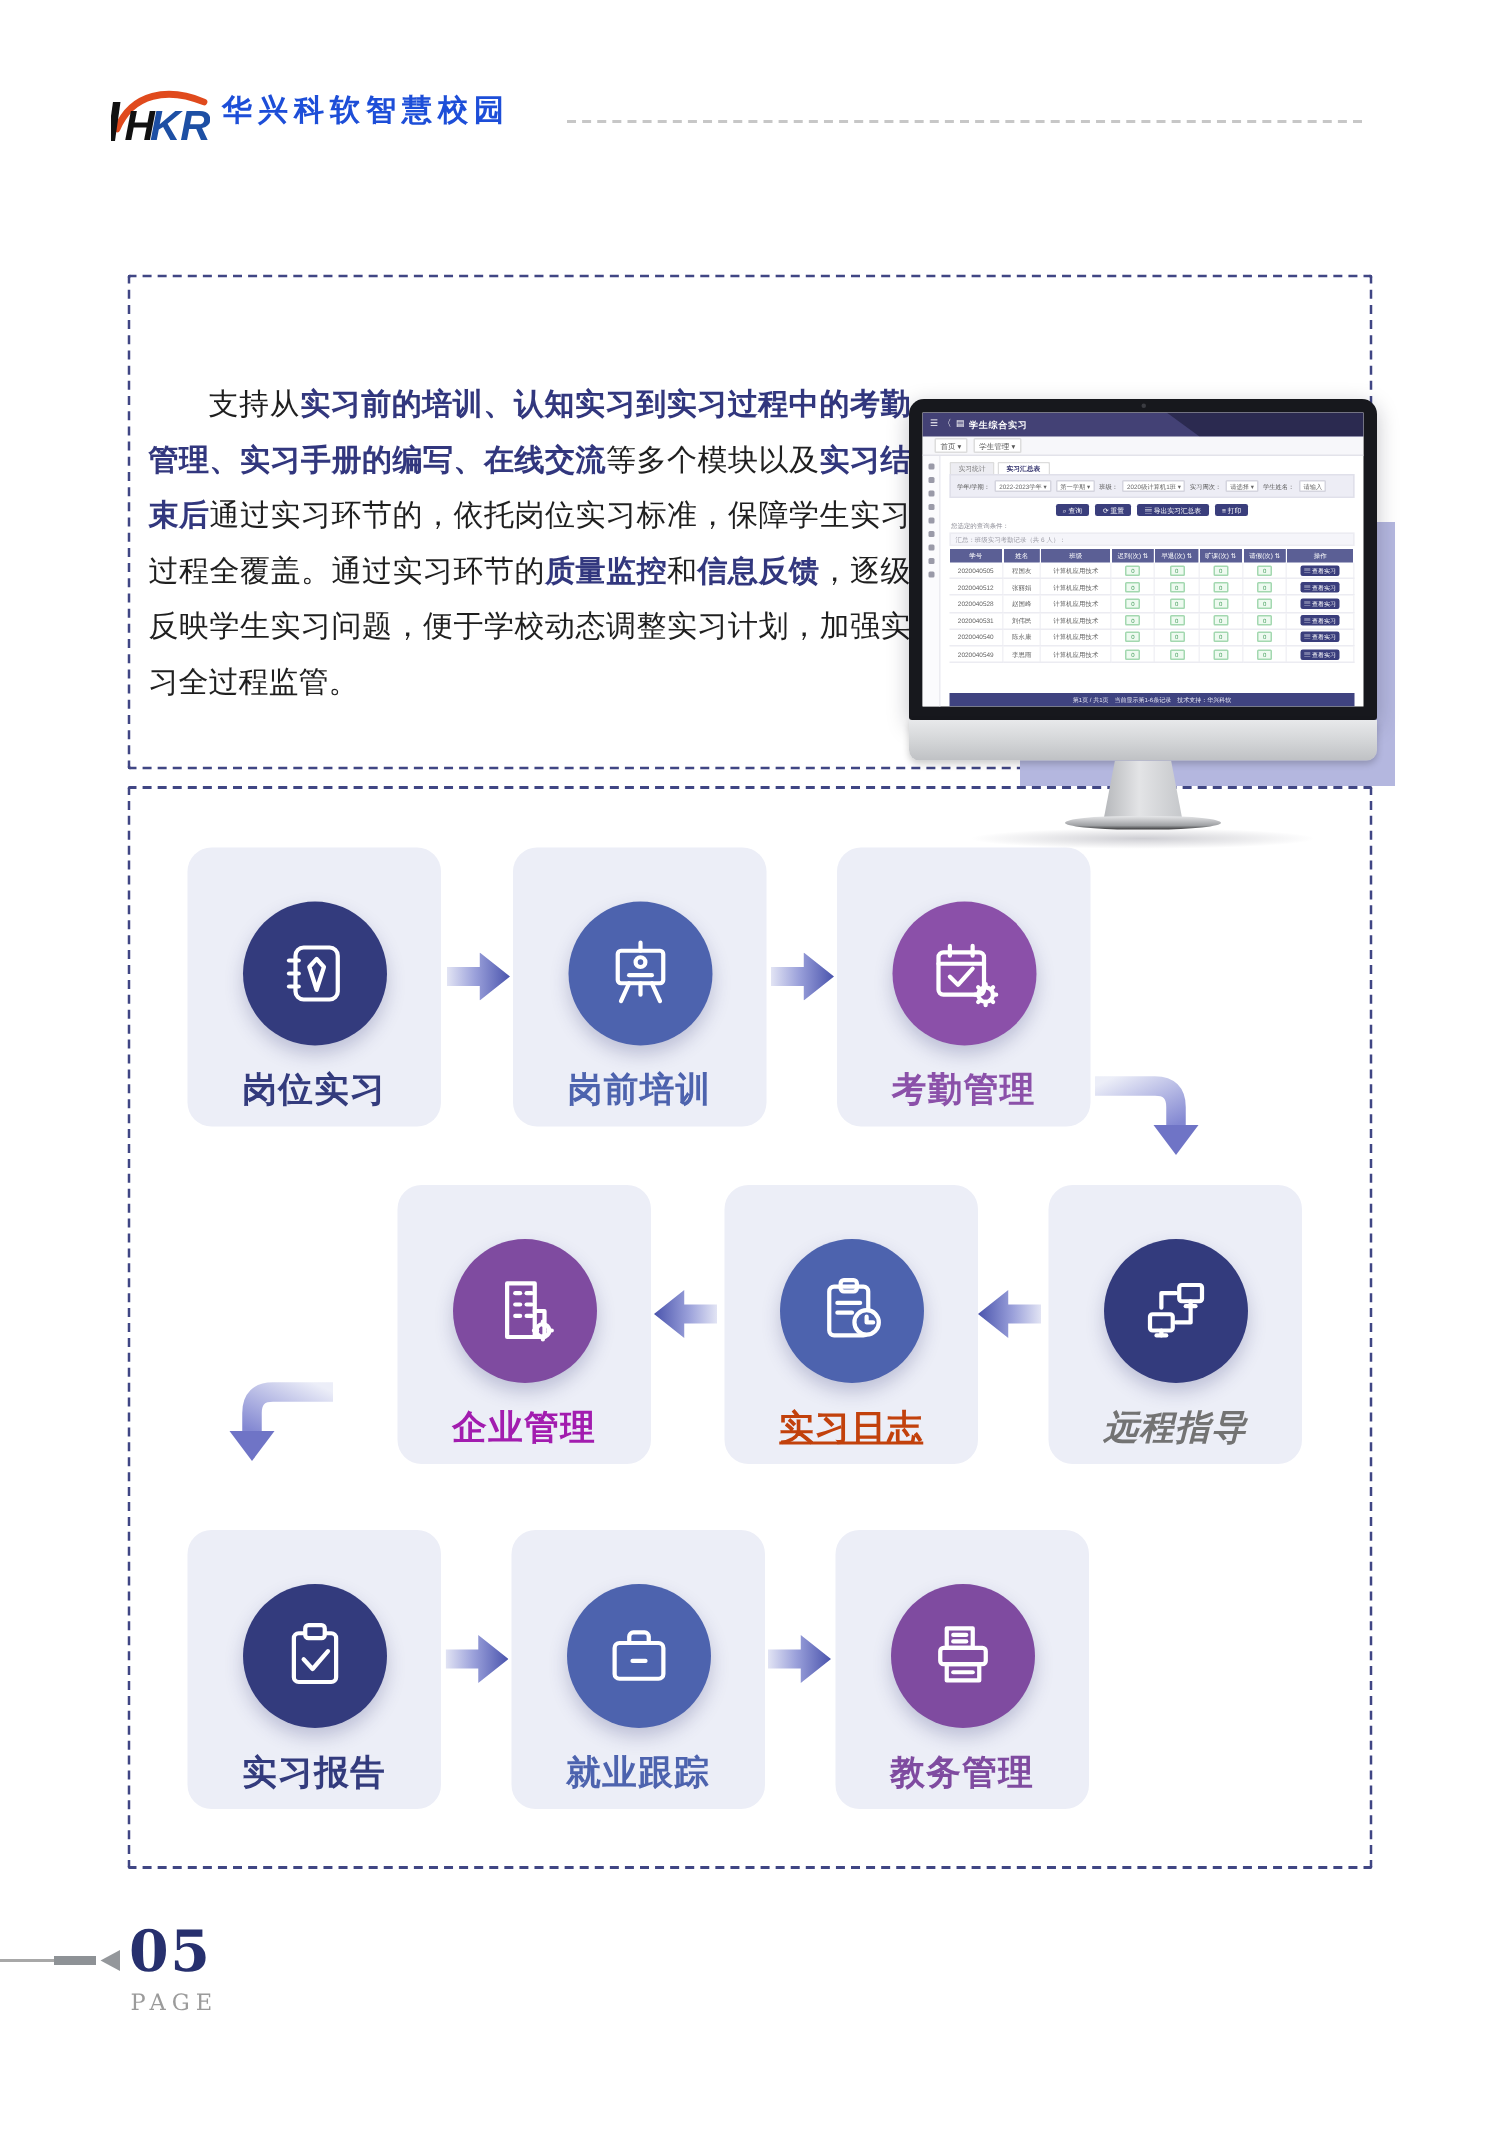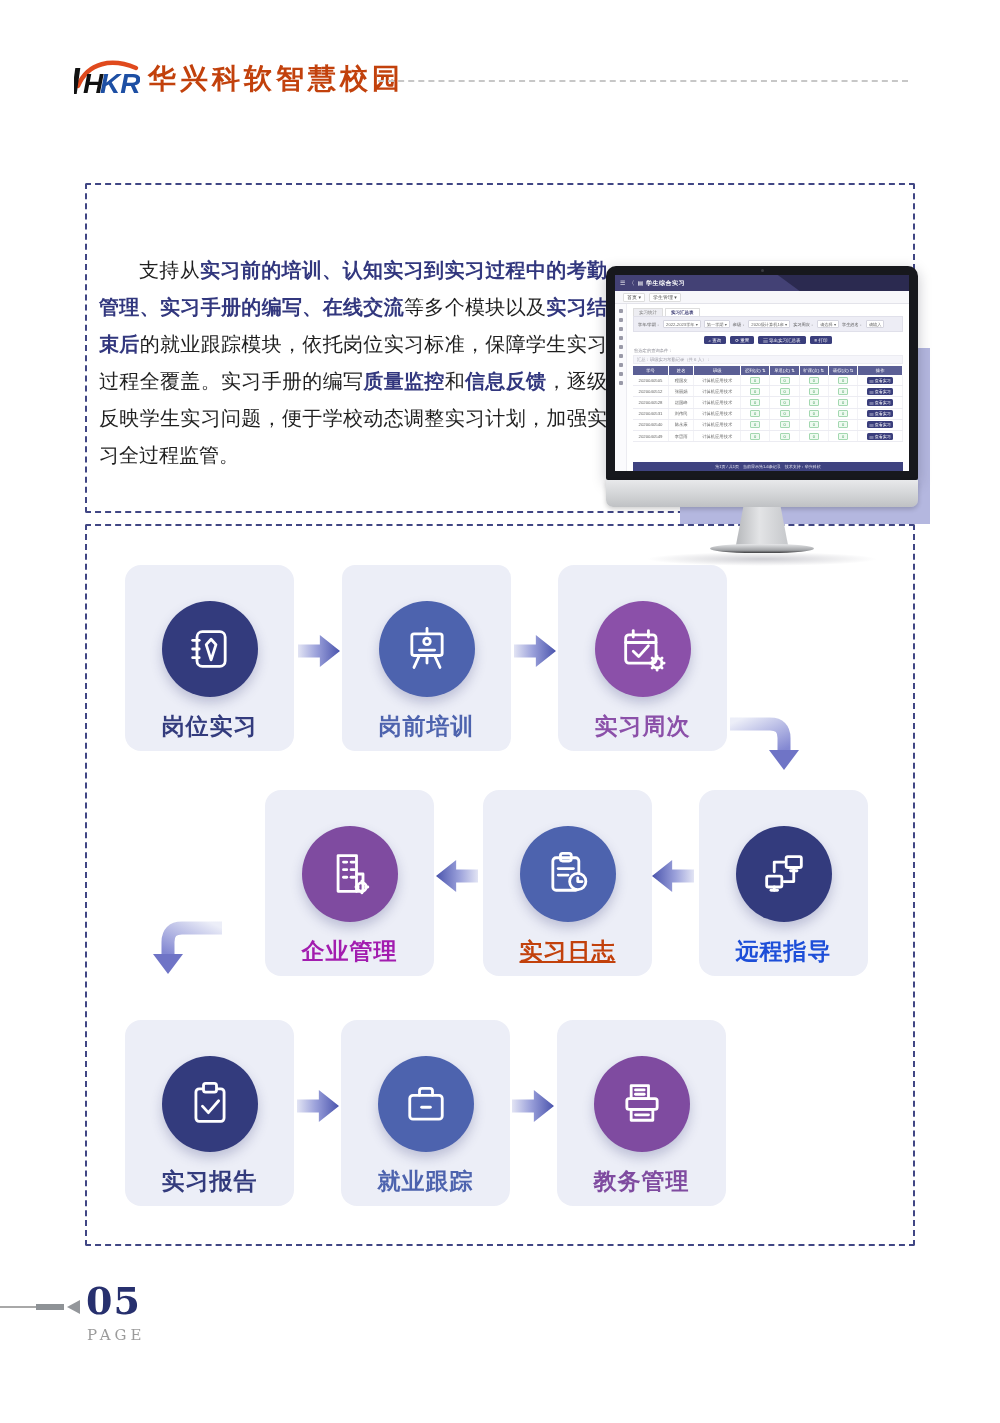--- a/index.html
+++ b/index.html
@@ -1,21 +1,21 @@
 <!DOCTYPE html>
 <html><head>
 <meta charset="utf-8">
 <style>
   html,body{margin:0;padding:0;background:#ffffff;}
   .page{position:relative;width:1000px;height:1423px;background:#ffffff;overflow:hidden;
         font-family:"Liberation Sans","DejaVu Sans",sans-serif;}
 
   
   .logo-svg{position:absolute;left:74px;top:56px;}
-  .brand{position:absolute;left:148px;top:60px;font-size:28px;font-weight:700;color:#c2410c;letter-spacing:4px;}
+  .brand{position:absolute;left:148px;top:60px;font-size:20px;font-weight:700;color:#1d4ed8;letter-spacing:4px;}
   .dotline{position:absolute;left:378px;top:80px;width:530px;border-top:2px dashed #c7c7c7;}
 
   
   .dash-box{position:absolute;border:2px dashed #404684;border-radius:2px;z-index:1;}
   .box1{left:85px;top:183px;width:826px;height:326px;}
   .box2{left:85px;top:524px;width:826px;height:718px;}
 
   
   .banner{position:absolute;left:85px;top:189px;width:568px;height:52px;z-index:3;
           clip-path:polygon(0 0,calc(100% - 34px) 0,100% 100%,0 100%);
@@ -93,21 +93,21 @@
   .act-btn{display:inline-block;background:#3a3e7c;color:#fff;font-size:4px;border-radius:1.5px;padding:1px 2.5px;}
   .appfooter{margin-top:auto;height:9px;background:#3f4380;color:#e8e8f2;font-size:4px;display:flex;
         align-items:center;justify-content:center;flex:none;}
 
   
   .flow-card{position:absolute;width:169px;height:186px;background:#eceef7;border-radius:16px;z-index:2;
         display:flex;flex-direction:column;align-items:center;}
   .circle{width:96px;height:96px;border-radius:50%;margin-top:36px;display:flex;align-items:center;
         justify-content:center;box-shadow:0 6px 12px rgba(50,55,120,.25);}
   .flabel{margin-top:14px;font-size:23px;font-weight:700;letter-spacing:1px;}
-  .c0{left:125px;top:565px;align-items:center;} .c1{left:342px;top:565px;border-radius:13px;} .c2{left:558px;top:565px;}
+  .c0{left:125px;top:565px;align-items:center;} .c1{left:342px;top:565px;} .c2{left:558px;top:565px;}
   .c3{left:265px;top:790px;} .c4{left:483px;top:790px;} .c5{left:699px;top:790px;}
   .c6{left:125px;top:1020px;} .c7{left:341px;top:1020px;} .c8{left:557px;top:1020px;}
 
   .block-arrow{position:absolute;width:42px;height:32px;z-index:2;}
   .ar{clip-path:polygon(0 30%,52% 30%,52% 0,100% 50%,52% 100%,52% 70%,0 70%);
       background:linear-gradient(90deg,#e2e4f4 0%,#9aa0da 45%,#4a54ad 100%);}
   .al{clip-path:polygon(100% 30%,48% 30%,48% 0,0 50%,48% 100%,48% 70%,100% 70%);
       background:linear-gradient(270deg,#e2e4f4 0%,#9aa0da 45%,#4a54ad 100%);}
   .a0{left:298px;top:635px;} .a1{left:514px;top:635px;}
   .a2{left:436px;top:860px;} .a3{left:652px;top:860px;}
@@ -137,21 +137,21 @@
     <text x="9" y="37" font-size="28" font-style="italic" font-weight="800" fill="#111111" font-family="Liberation Sans, sans-serif">H</text>
     <text x="26" y="37" font-size="28" font-style="italic" font-weight="800" fill="#1d4fa4" font-family="Liberation Sans, sans-serif">KR</text>
   </svg>
   <div class="brand">华兴科软智慧校园</div>
   <div class="dotline"></div>
 
   <div class="dash-box box1"></div>
   <div class="dash-box box2"></div>
 
 
-  <p class="intro"><span>支持从</span><span class="em">实习前的培训、认知实习到实习过程中的考勤管理、实习手册的编写、在线交流</span><span>等多个模块以及</span><span class="em">实习结束后</span><span>的就业跟踪模块，依托岗位实习标准，保障学生实习过程全覆盖。实习手册的编写</span><span class="em">质量监控</span><span>和</span><span class="em">信息反馈</span><span>，逐级反映学生实习问题，便于学校动态调整实习计划，加强实习全过程监管。</span></p>
+  <p class="intro"><span>支持从</span><span class="em">实习前的培训、认知实习到实习过程中的考勤管理、实习手册的编写、在线交流</span><span>等多个模块以及</span><span class="em">实习结束后</span><span>通过实习环节的，依托岗位实习标准，保障学生实习过程全覆盖。通过实习环节的</span><span class="em">质量监控</span><span>和</span><span class="em">信息反馈</span><span>，逐级反映学生实习问题，便于学校动态调整实习计划，加强实习全过程监管。</span></p>
 
   <div class="lavender"></div>
 
   <div class="monitor">
     <div class="bezel">
       <div class="cam"></div>
       <div class="screen">
         <div class="app">
           <div class="titlebar">
             <span class="tb-ic">☰</span>
@@ -327,21 +327,21 @@
         <rect x="8" y="11" width="28" height="26" rx="3"></rect>
         <line x1="8" y1="18" x2="36" y2="18"></line>
         <line x1="15" y1="7" x2="15" y2="13"></line>
             <line x1="29" y1="7" x2="29" y2="13"></line>
         <path d="M15 26 l5 5 9 -10"></path>
         <circle cx="37" cy="37" r="4.5"></circle>
         <path d="M37 30.5 v2 M37 41.5 v2 M30.5 37 h2 M41.5 37 h2 M32.4 32.4 l1.4 1.4 M40.2 40.2 l1.4 1.4 M41.6 32.4 l-1.4 1.4 M33.8 40.2 l-1.4 1.4"></path>
       </g>
         </svg>
     </div>
-    <div class="flabel" style="color: rgb(139, 80, 169);">实习周次</div>
+    <div class="flabel" style="color: rgb(139, 80, 169);">考勤管理</div>
   </div>
 
   <div class="flow-card c3">
     <div class="circle" style="background: rgb(127, 75, 160); color: rgb(127, 75, 160);">
       <svg width="52" height="52" viewBox="0 0 48 48">
           <g class="st">
         <rect x="13" y="7" width="17" height="33"></rect>
         <line x1="18" y1="13" x2="21" y2="13"></line>
             <line x1="25" y1="13" x2="28" y2="13"></line>
         <line x1="18" y1="20" x2="21" y2="20"></line>
@@ -381,21 +381,21 @@
         <line x1="30" y1="21" x2="36" y2="21"></line>
             <line x1="33" y1="18" x2="33" y2="21"></line>
         <rect x="8" y="26" width="14" height="10" rx="1.5"></rect>
         <line x1="12" y1="39" x2="18" y2="39"></line>
             <line x1="15" y1="36" x2="15" y2="39"></line>
         <path d="M24 13 h-9 v9"></path>
         <path d="M24 31 h9 v-9"></path>
       </g>
         </svg>
     </div>
-    <div class="flabel" style="color: #1d4ed8;">远程指导</div>
+    <div class="flabel" style="color: #737373; font-style: italic;">远程指导</div>
   </div>
 
   <div class="flow-card c6">
     <div class="circle" style="background: rgb(51, 59, 125); color: rgb(51, 59, 125);">
       <svg width="52" height="52" viewBox="0 0 48 48">
           <g class="st">
         <rect x="11" y="10" width="26" height="30" rx="3"></rect>
         <rect x="18" y="5" width="12" height="8" rx="2" fill="currentColor"></rect>
         <path d="M17 26 l5.5 6 9.5 -11"></path>
       </g>

